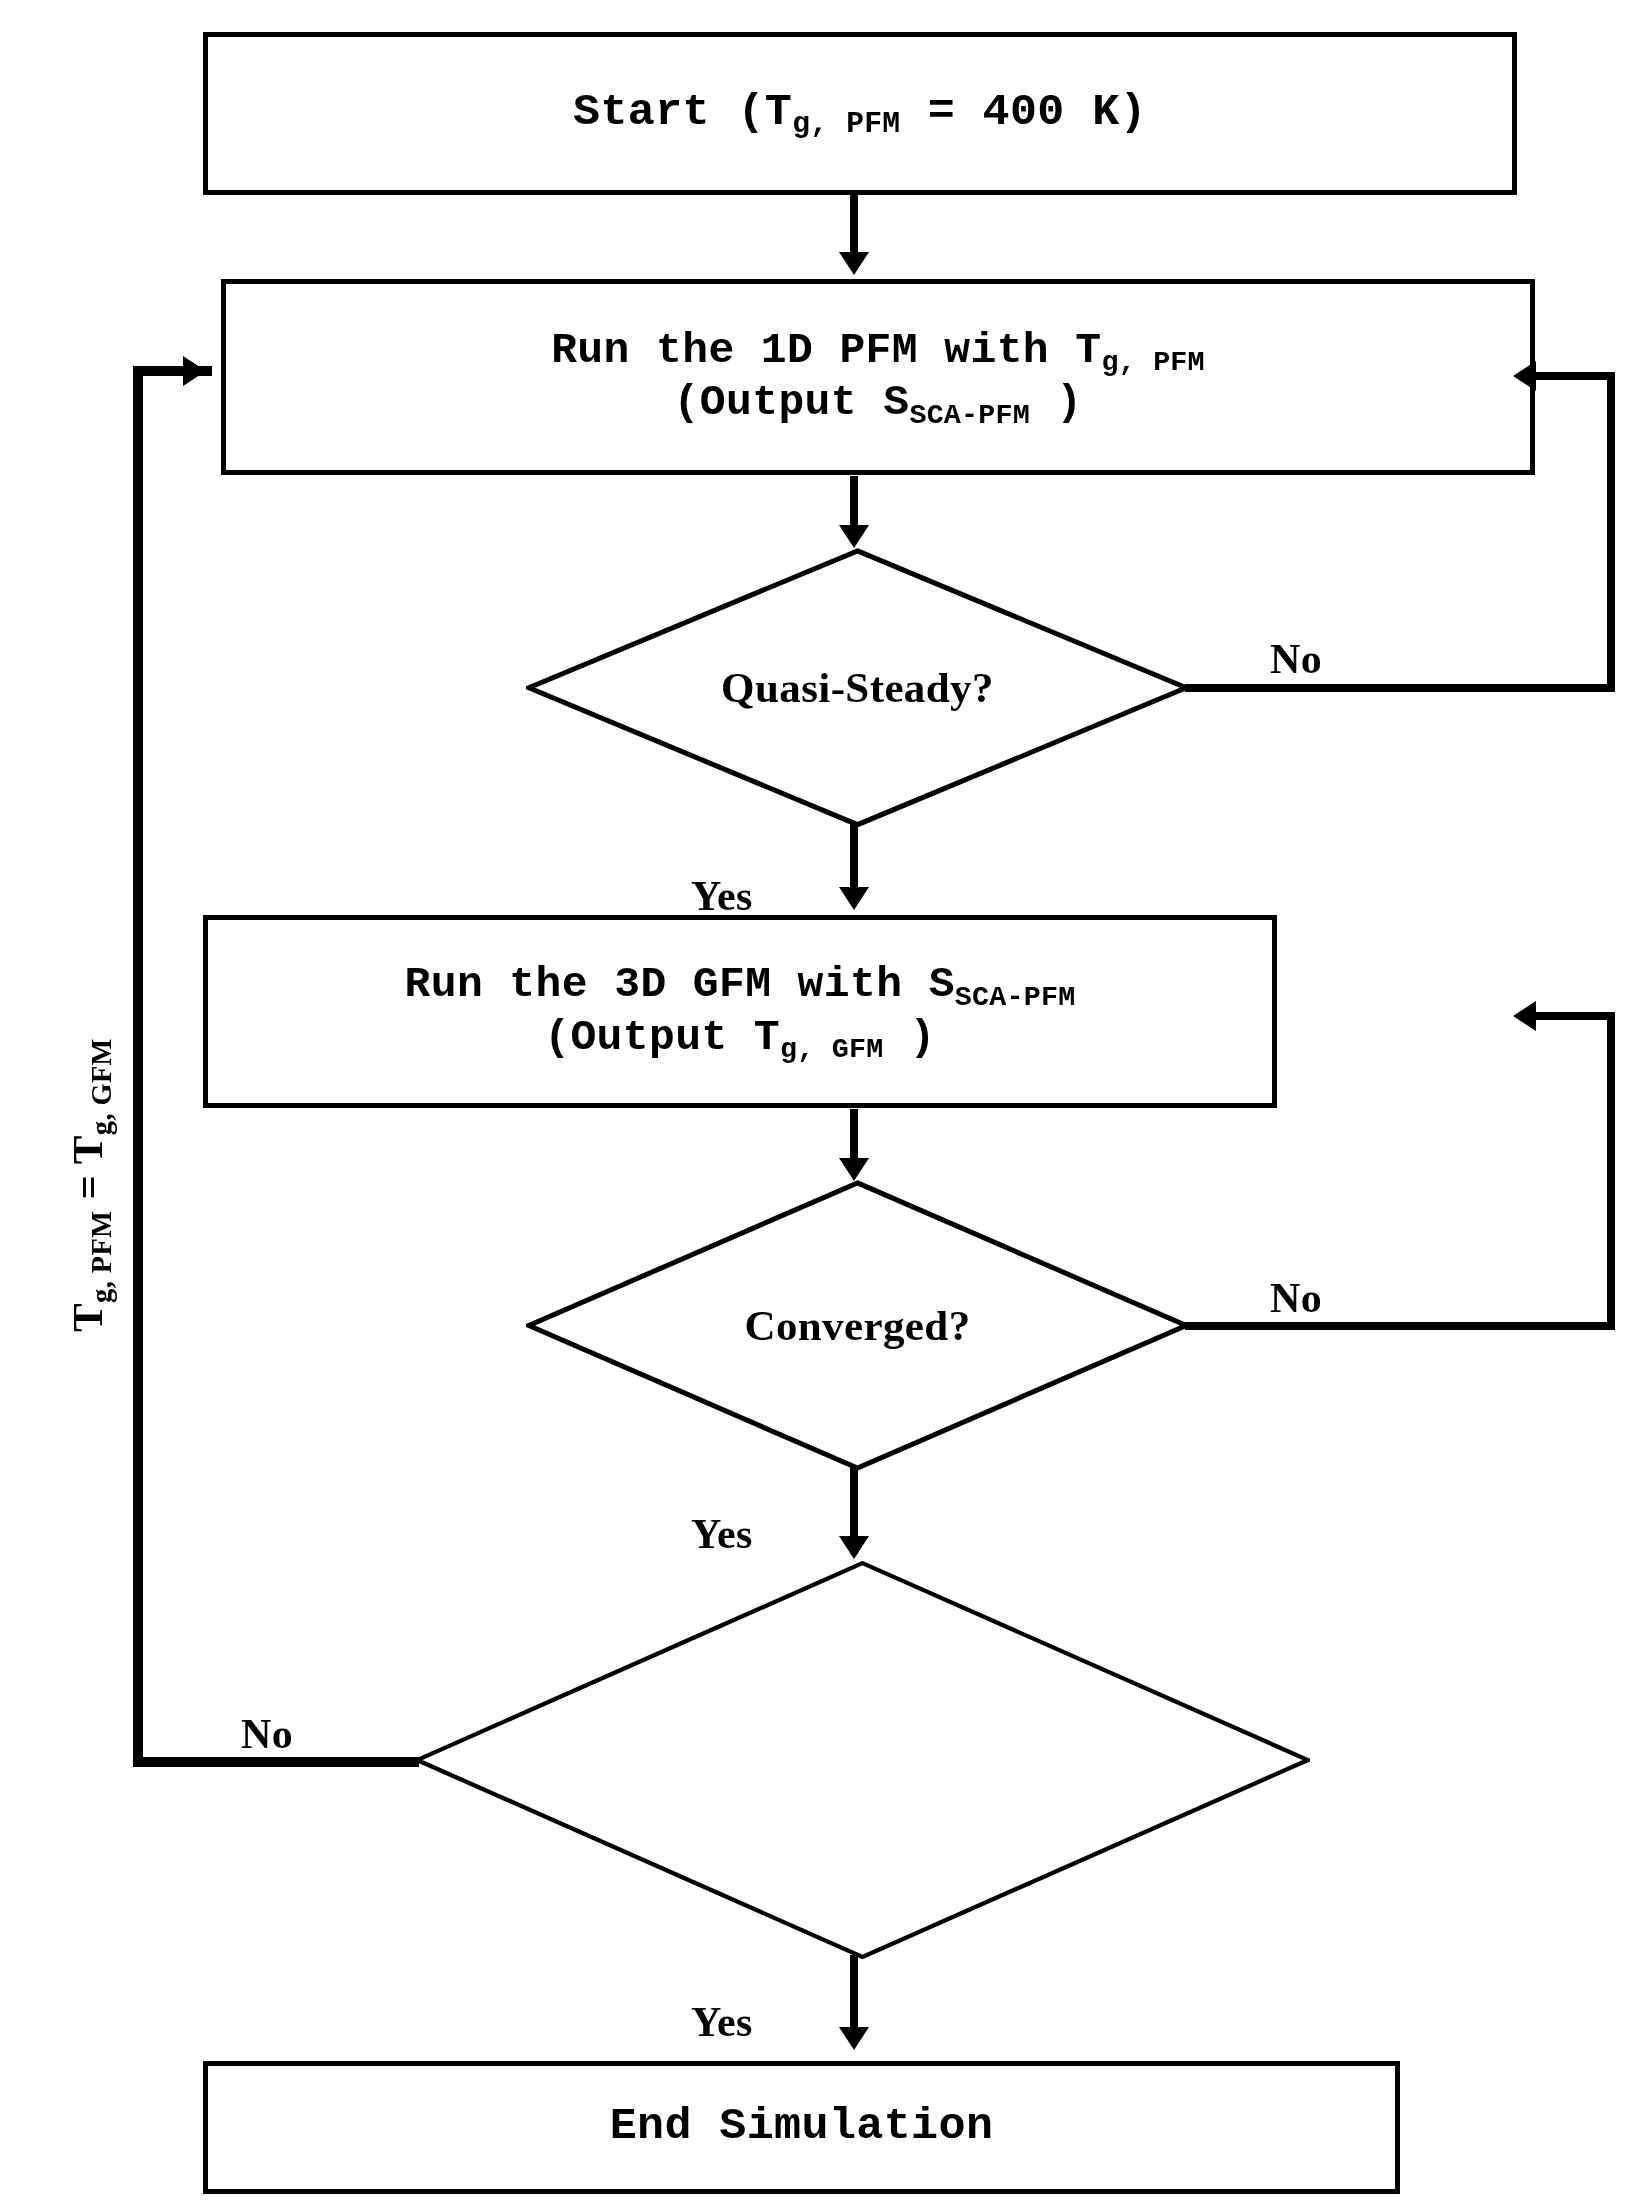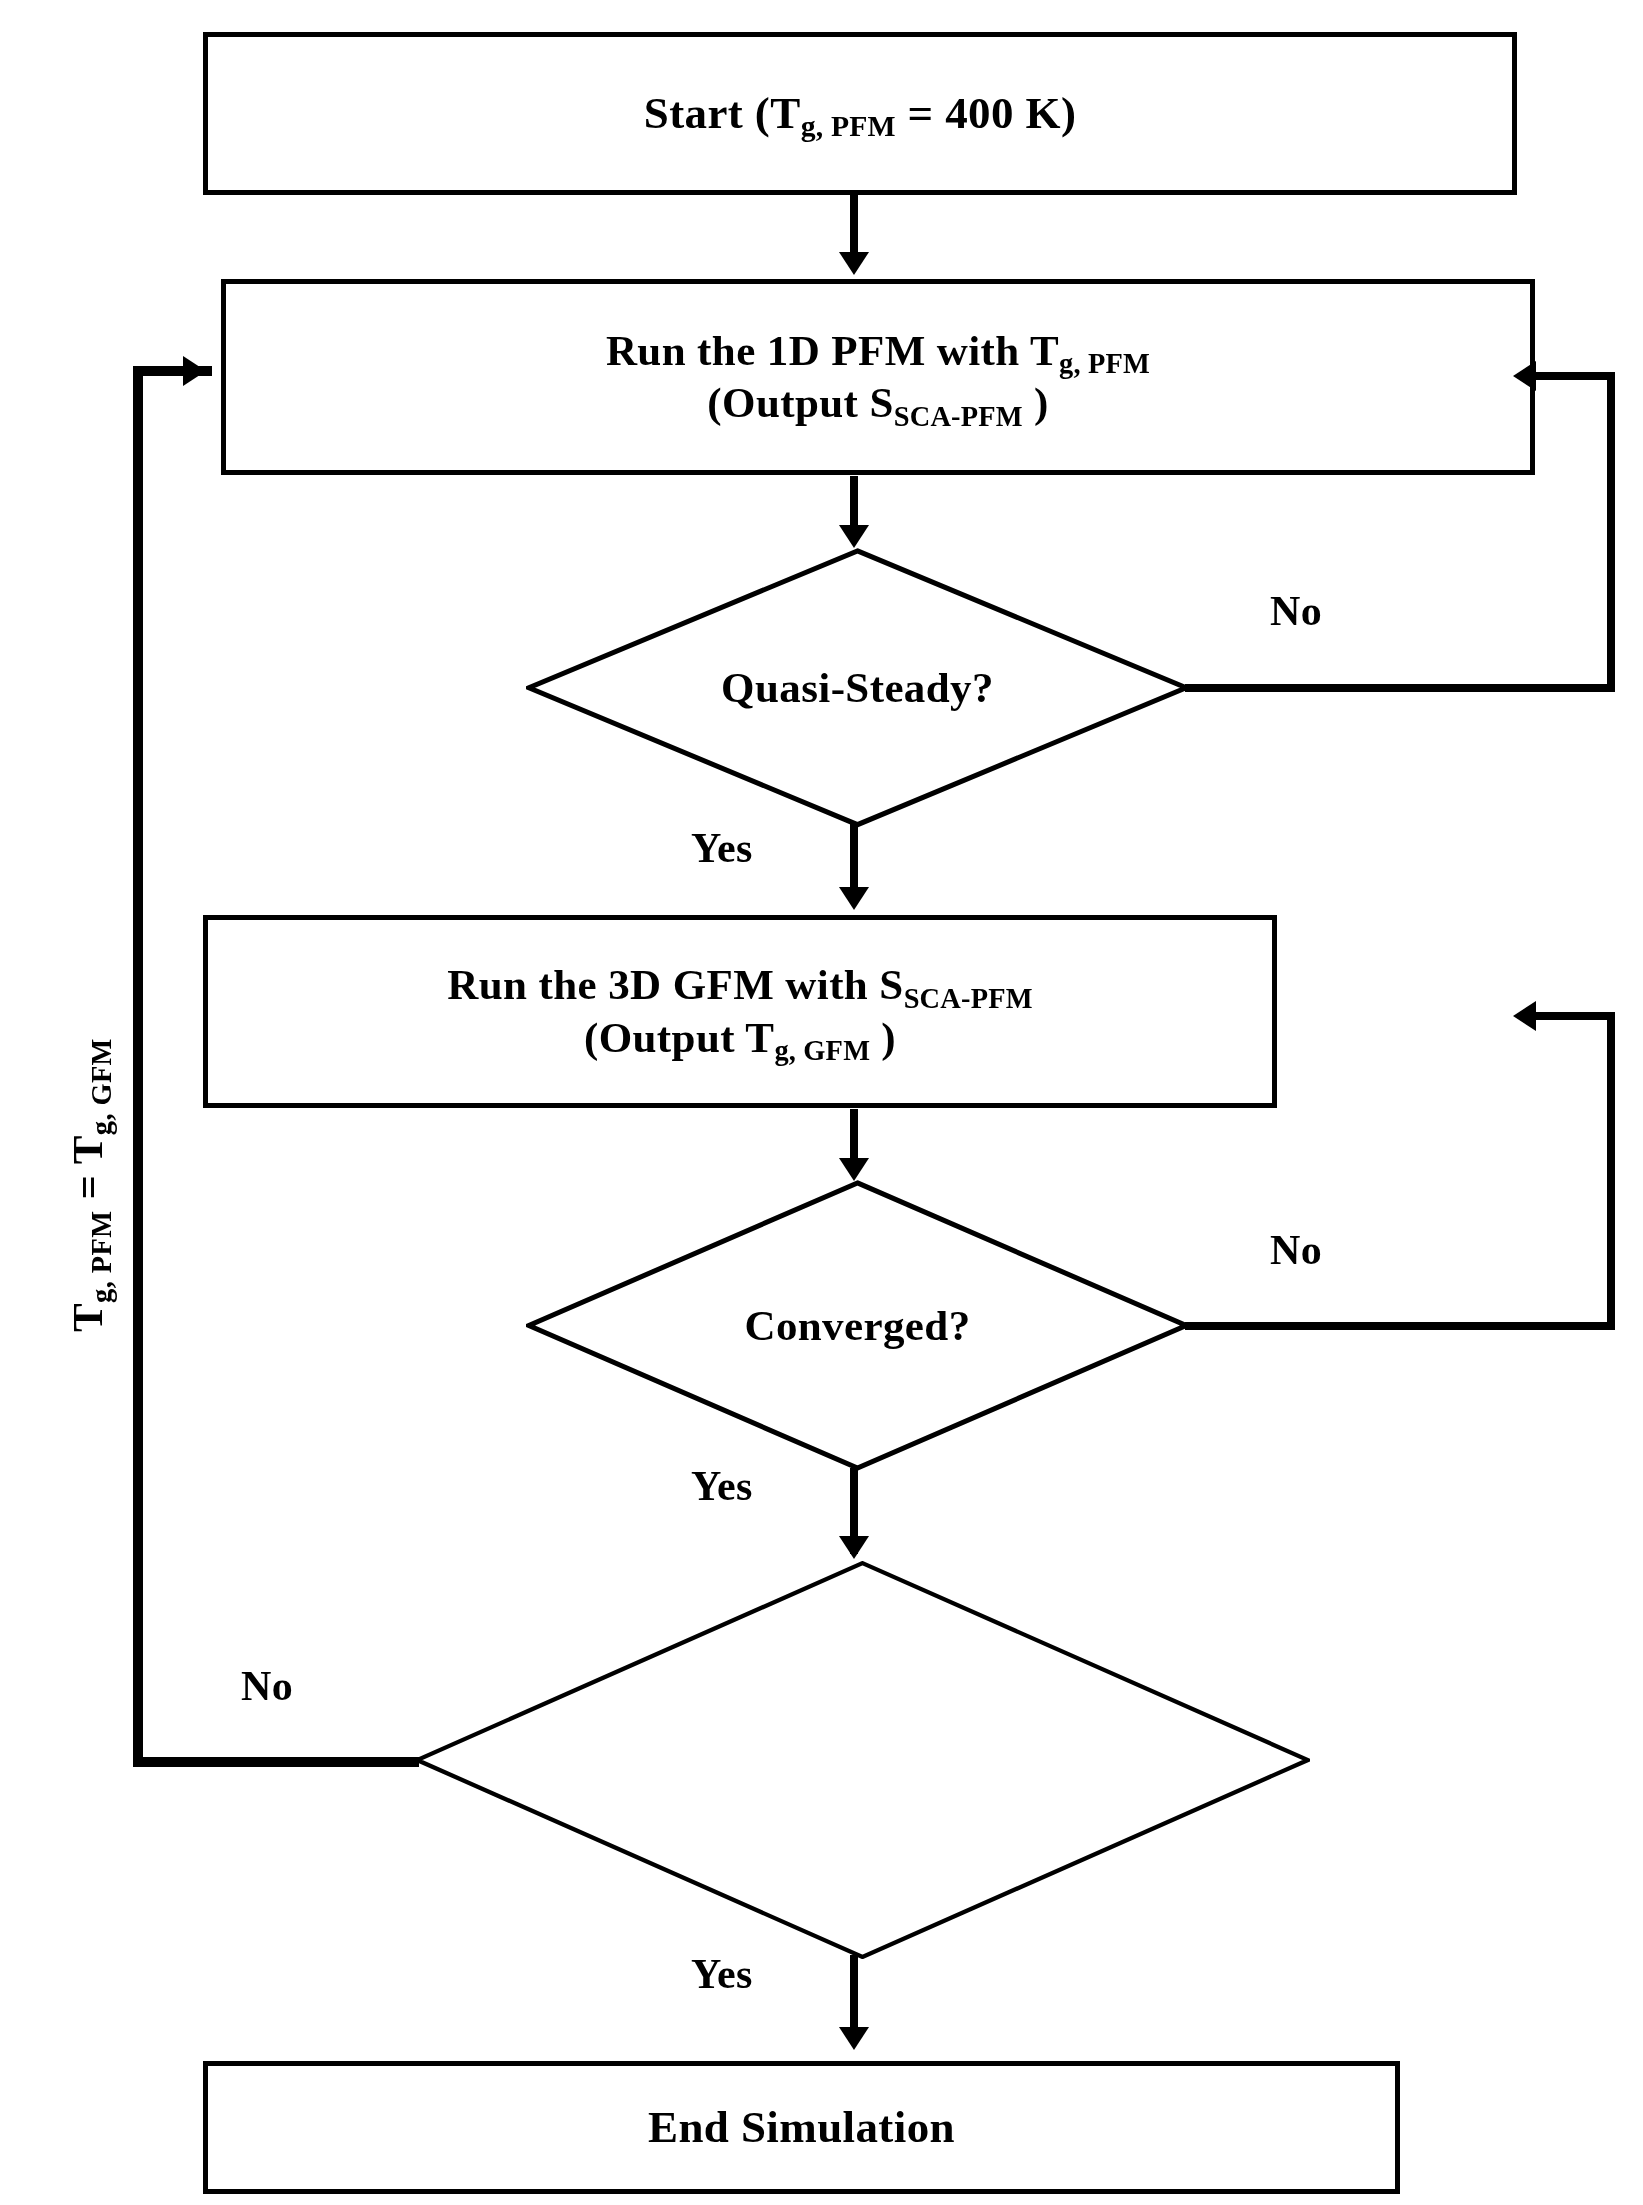--- a/index.html
+++ b/index.html
@@ -23,21 +23,21 @@
     background:#ffffff;
     display:flex;
     flex-direction:column;
     align-items:center;
     justify-content:center;
     text-align:center;
     font-weight:bold;
     line-height:1.22;
     letter-spacing:0.4px;
   }
-  .proc .ln{display:block;white-space:nowrap;}
+  .proc .ln{display:block;white-space:nowrap;font-family:Liberation Mono, monospace;}
   .proc sub{
     font-size:0.66em;
     vertical-align:baseline;
     position:relative;
     top:0.30em;
     font-weight:bold;
     letter-spacing:0.2px;
   }
 
   
@@ -106,20 +106,21 @@
     border-top:15px solid transparent;
     border-bottom:15px solid transparent;
     border-left:23px solid #000000;
   }
   
   .elabel{
     position:absolute;
     font-weight:bold;
     white-space:nowrap;
     letter-spacing:0.4px;
+    margin-top:48px;
   }
   
   .vlabel{
     position:absolute;
     font-weight:bold;
     white-space:nowrap;
     transform-origin:0 0;
     transform:rotate(-90deg);
     letter-spacing:0.4px;
   }

